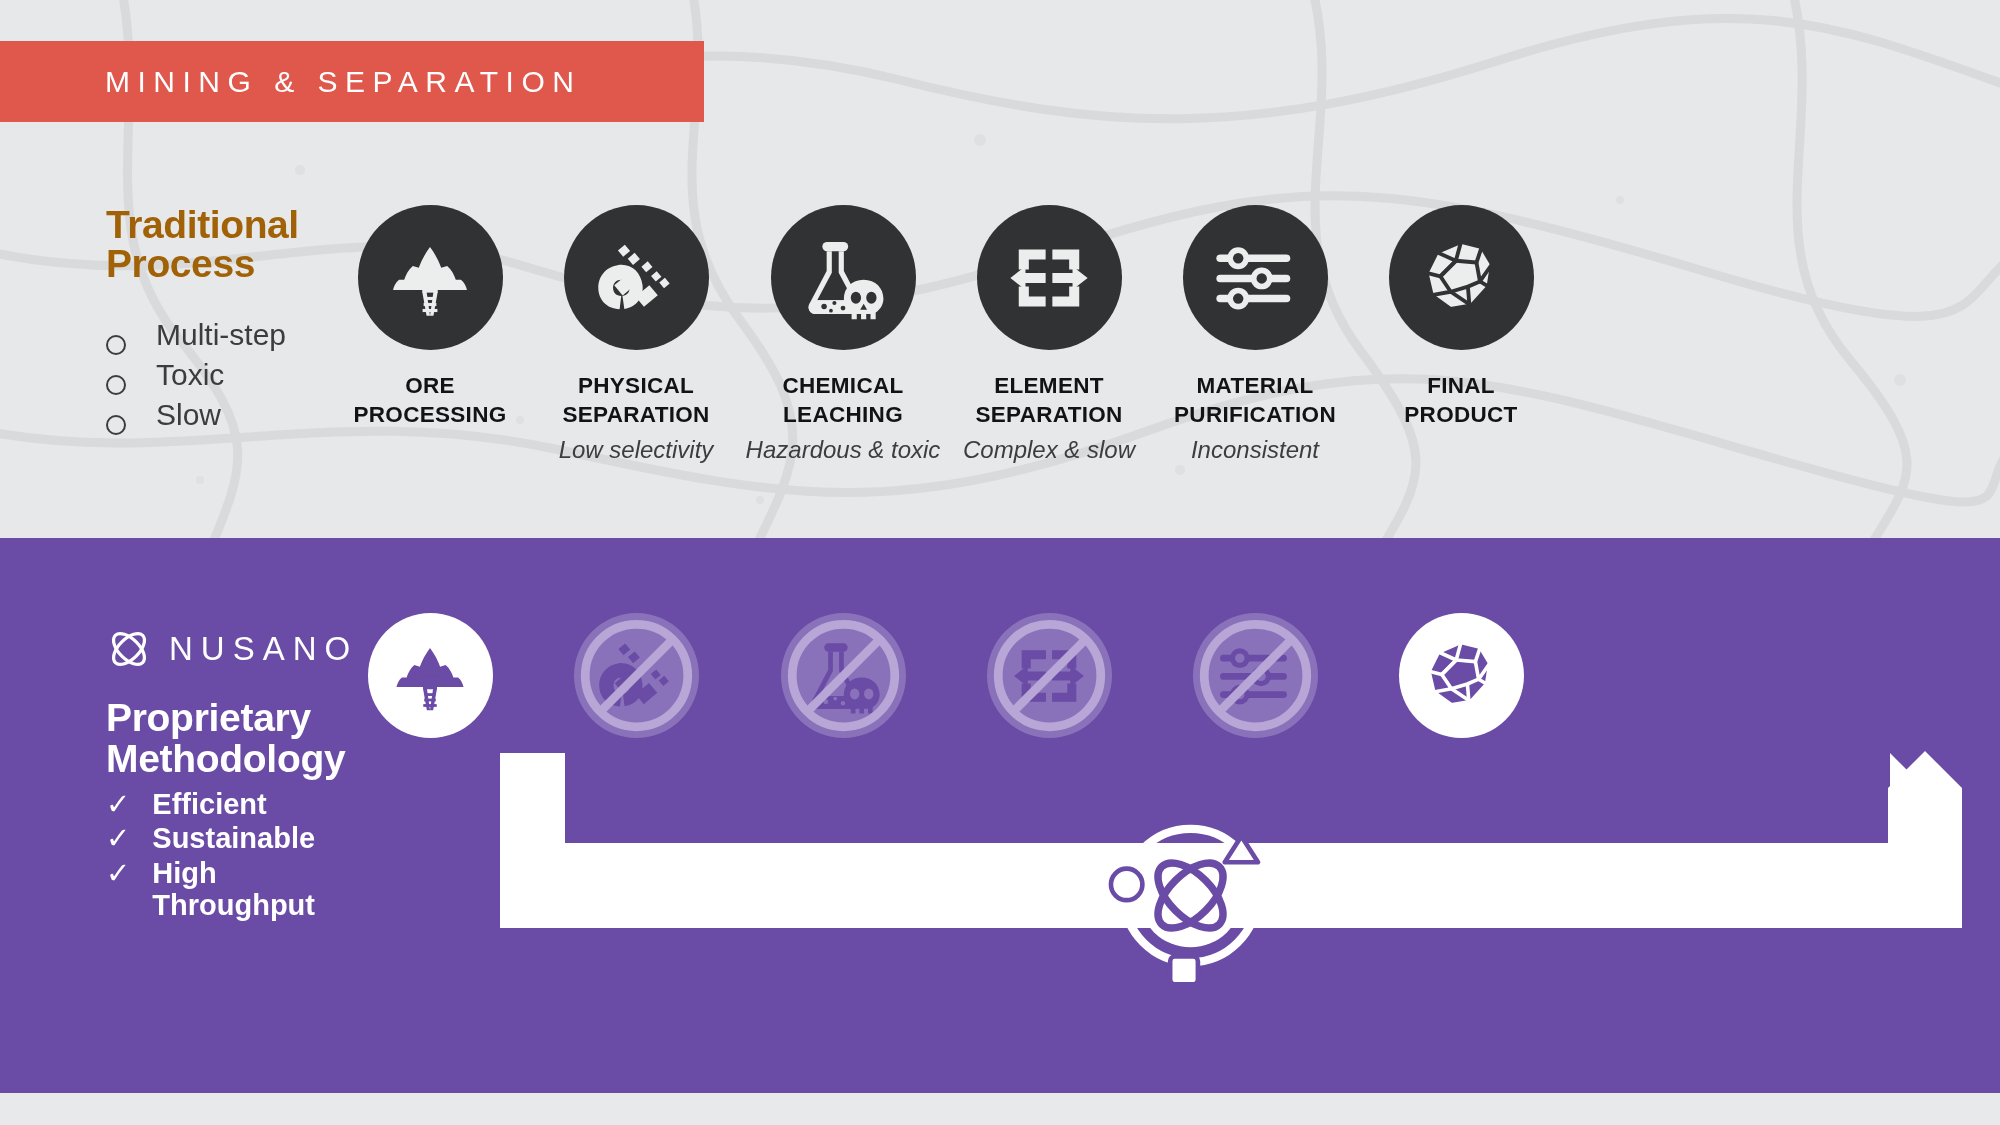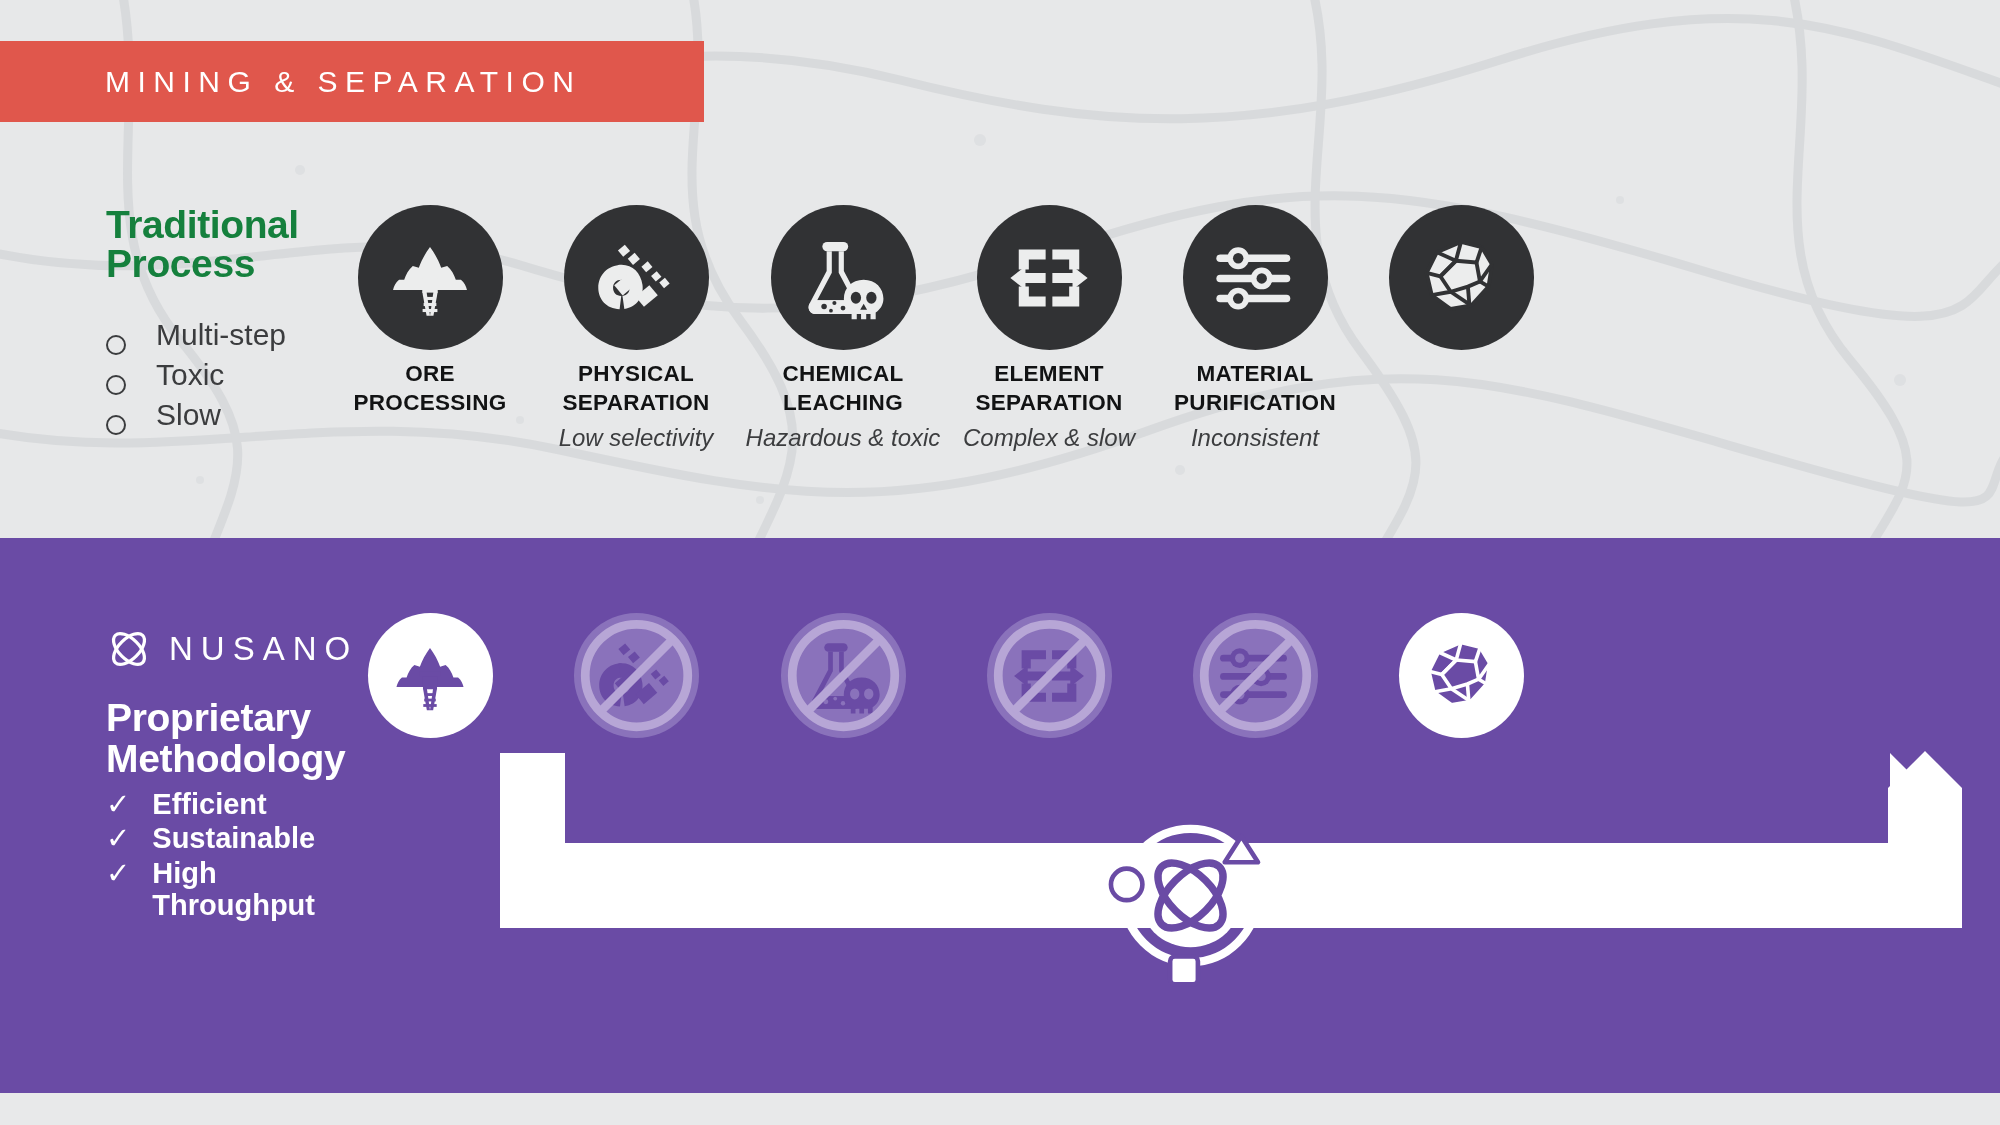--- a/index.html
+++ b/index.html
@@ -21,41 +21,41 @@
     position:absolute;left:0;top:41px;width:704px;height:81px;
     background:#e0574c;display:flex;align-items:center;
   }
   .banner span{
     color:#fff;font-size:30px;font-weight:400;letter-spacing:7.5px;
     padding-left:105px;
   }
 
   .trad-title{
     position:absolute;left:106px;top:205px;width:290px;
-    font-size:39px;font-weight:bold;color:#15803d;line-height:1.0;
+    font-size:39px;font-weight:bold;color:#a16207;line-height:1.0;
     letter-spacing:-.4px;
   }
   .trad-list{
     position:absolute;left:106px;top:315px;width:320px;
     font-size:30px;color:#3b3c3e;line-height:1.33;
   }
   .trad-list .row{display:flex;align-items:flex-end;gap:30px;}
   .trad-list .mark{
     width:16px;height:16px;border:2.5px solid #3b3c3e;border-radius:50%;
     margin-top:13px;flex:0 0 auto;
   }
 
   .icon-row{position:absolute;left:0;top:205px;width:2000px;height:330px;}
   .icon-col{position:absolute;top:0;width:220px;text-align:center;}
   .circle-dark{
     width:145px;height:145px;border-radius:50%;background:#313234;
     margin:0 auto;display:flex;align-items:center;justify-content:center;
   }
   .lbl{
-    margin-top:10px;font-size:22.5px;font-weight:bold;color:#121314;
+    margin-top:22px;font-size:22.5px;font-weight:bold;color:#121314;
     line-height:1.28;letter-spacing:.3px;
   }
   .sub{
     margin-top:5px;font-size:24px;font-style:italic;color:#3c3d3f;
     line-height:1.25;
   }
 
   
   .bottom-panel{
     position:absolute;left:0;top:538px;width:2000px;height:555px;
@@ -279,20 +279,24 @@
               <path d="M68 32 L72 54 L86 34"></path>
               <path d="M26 48 L38 66 L16 70"></path>
               <path d="M38 66 L62 82"></path>
               <path d="M72 54 L82 60"></path>
               <path d="M26 48 L44 30"></path>
               <path d="M38 66 L58 60 L72 54"></path>
               <path d="M58 60 L60 84"></path>
             </g>
           </svg>
         </div>
+        <div class="lbl">
+          <div>FINAL</div>
+          <div>PRODUCT</div>
+        </div>
       </div>
 
     </div>
   </div>
 
   <div class="bottom-panel">
 
     <div class="logo-wrap">
       <svg width="46" height="46" viewBox="0 0 100 100">
         <g fill="none" stroke="#ffffff" stroke-width="7" stroke-linecap="round">

